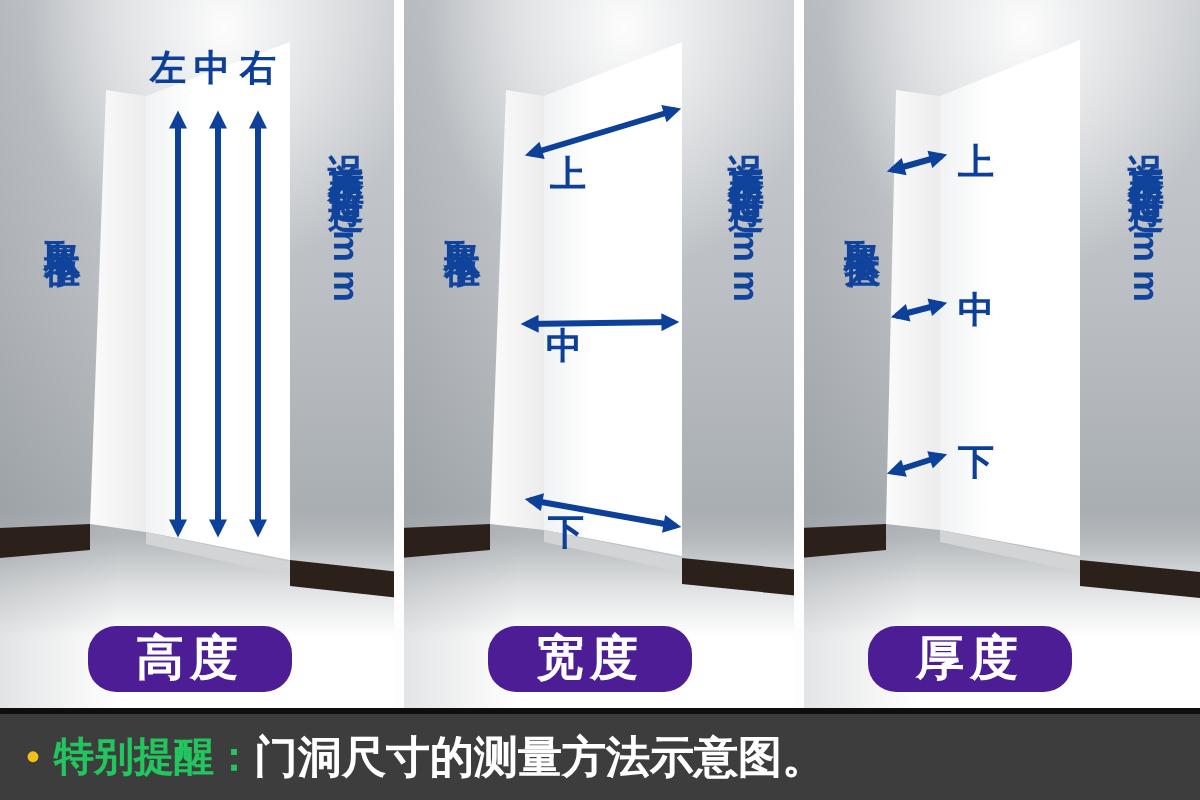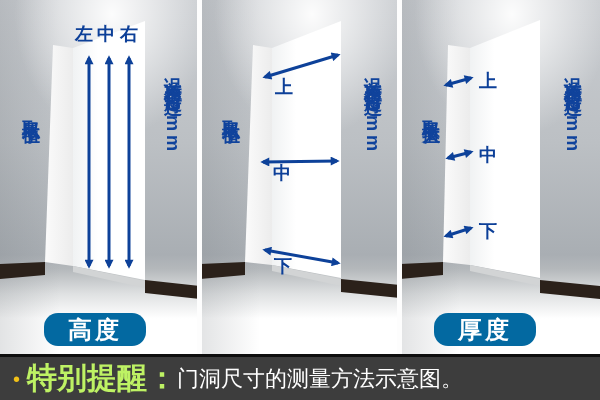--- a/index.html
+++ b/index.html
@@ -11,29 +11,29 @@
       radial-gradient(ellipse 150px 190px at 56% 4%, rgba(255,255,255,0.95), rgba(255,255,255,0) 65%),
       linear-gradient(to right, rgba(110,116,122,0.20), rgba(110,116,122,0) 30%),
       linear-gradient(to bottom, #c9ccd0 0%, #bcc0c4 40%, #a9aeb3 72%, #b4b8bb 76%, #dfe1e2 83%, #ffffff 90%);}
   .panel svg{position:absolute;left:0;top:0;}
   .divider{position:absolute;top:0;width:5px;height:354px;background:#fdfdfd;z-index:4;}
   .vnote{position:absolute;writing-mode:vertical-rl;font-weight:bold;color:#10439c;z-index:3;}
   .vnote.left{left:19px;top:106px;font-size:18px;letter-spacing:2px;text-orientation:upright;}
   .vnote.right{left:161px;top:63px;font-size:18px;letter-spacing:4px;text-orientation:mixed;}
   .alabel{position:absolute;transform:translate(-50%,-50%);font-size:18px;font-weight:bold;
           color:#0c3f98;z-index:3;white-space:nowrap;}
-  .badge{position:absolute;top:313px;width:102px;height:33px;background:#0369a1;border-radius:14px;
+  .badge{position:absolute;top:313px;width:102px;height:33px;background:#4c1d95;border-radius:14px;
          color:#fff;font-size:24px;font-weight:bold;letter-spacing:3px;text-align:center;
          line-height:33px;z-index:6;}
   .banner{position:absolute;left:0;top:354px;width:600px;height:46px;background:#3d3d3d;
           border-top:3px solid #0e0e0e;box-sizing:border-box;display:flex;align-items:center;
           padding-left:13px;z-index:7;}
   .banner .bullet{color:#f2c118;font-size:20px;margin-right:7px;line-height:1;}
-  .banner .hl{color:#bef264;font-size:30px;font-weight:bold;}
-  .banner .body{color:#ffffff;font-size:22px;font-weight:normal;}
+  .banner .hl{color:#22c55e;font-size:20px;font-weight:bold;}
+  .banner .body{color:#ffffff;font-size:22px;font-weight:bold;}
   .arrow-line{stroke:#0d4199;stroke-width:3;}
 </style>
 </head>
 <body>
 
 <div id="stage">
   <svg width="0" height="0" style="position:absolute" aria-hidden="true">
     <defs>
       <marker id="ah" viewBox="0 0 10 10" refX="7" refY="5" markerWidth="10" markerHeight="9" markerUnits="userSpaceOnUse" orient="auto-start-reverse">
         <path d="M0,0 L10,5 L0,10 z" fill="#0d4199"></path>
@@ -103,20 +103,21 @@
       <div class="alabel" style="left:88px;top:155px">中</div>
       <div class="alabel" style="left:88px;top:231px">下</div>
       <div class="vnote left">取最大值</div>
       <div class="vnote right">误差不得超过20mm</div>
     </div>
 
     <div class="divider" style="left:197px"></div>
     <div class="divider" style="left:397px"></div>
 
     <div class="badge" style="left:44px">高度</div>
+    <div class="badge" style="left:244px">宽度</div>
     <div class="badge" style="left:434px">厚度</div>
   </div>
 
   <div class="banner">
     <span class="bullet">•</span>
     <span class="hl">特别提醒：</span>
     <span class="body">门洞尺寸的测量方法示意图。</span>
   </div>
 </div>
 

